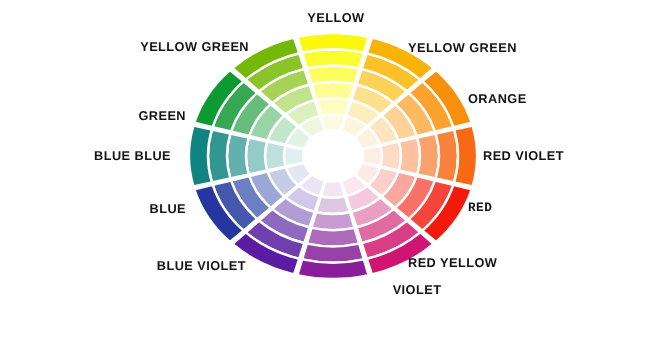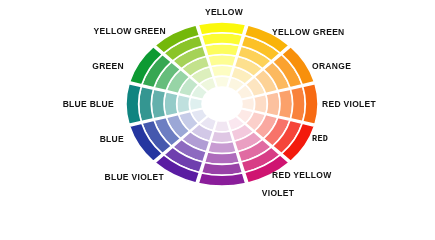--- a/index.html
+++ b/index.html
@@ -147,15 +147,15 @@
 <div class="wheel-label lbl-mid" style="left: 224px; top: 12px; color: rgb(20, 20, 20);">YELLOW</div>
     <div class="wheel-label lbl-right" style="left: 272px; top: 32px; color: rgb(20, 20, 20);">YELLOW GREEN</div>
     <div class="wheel-label lbl-right" style="left: 312px; top: 66px; color: rgb(20, 20, 20);">ORANGE</div>
     <div class="wheel-label lbl-right" style="left: 322px; top: 104px; color: rgb(20, 20, 20);">RED VIOLET</div>
     <div class="wheel-label lbl-right" style="left: 312px; top: 139px; color: rgb(20, 20, 20); font-family: Liberation Mono, monospace;">RED</div>
     <div class="wheel-label lbl-right" style="left: 272px; top: 175px; color: rgb(20, 20, 20);">RED YELLOW</div>
     <div class="wheel-label lbl-mid" style="left: 238px; top: 193px; color: rgb(20, 20, 20); margin-left: 40px;">VIOLET</div>
     <div class="wheel-label lbl-left" style="left: 164px; top: 177px; color: rgb(20, 20, 20);">BLUE VIOLET</div>
     <div class="wheel-label lbl-left" style="left: 124px; top: 139px; color: rgb(20, 20, 20);">BLUE</div>
     <div class="wheel-label lbl-left" style="left: 114px; top: 104px; color: rgb(20, 20, 20);">BLUE BLUE</div>
-    <div class="wheel-label lbl-left" style="left: 124px; top: 66px; color: rgb(20, 20, 20);">GREEN</div>
+    <div class="wheel-label lbl-left" style="left: 124px; top: 77px; color: rgb(20, 20, 20);">GREEN</div>
     <div class="wheel-label lbl-left" style="left: 166px; top: 31px; color: rgb(20, 20, 20);">YELLOW GREEN</div>
   </div>
 
 </body></html>

